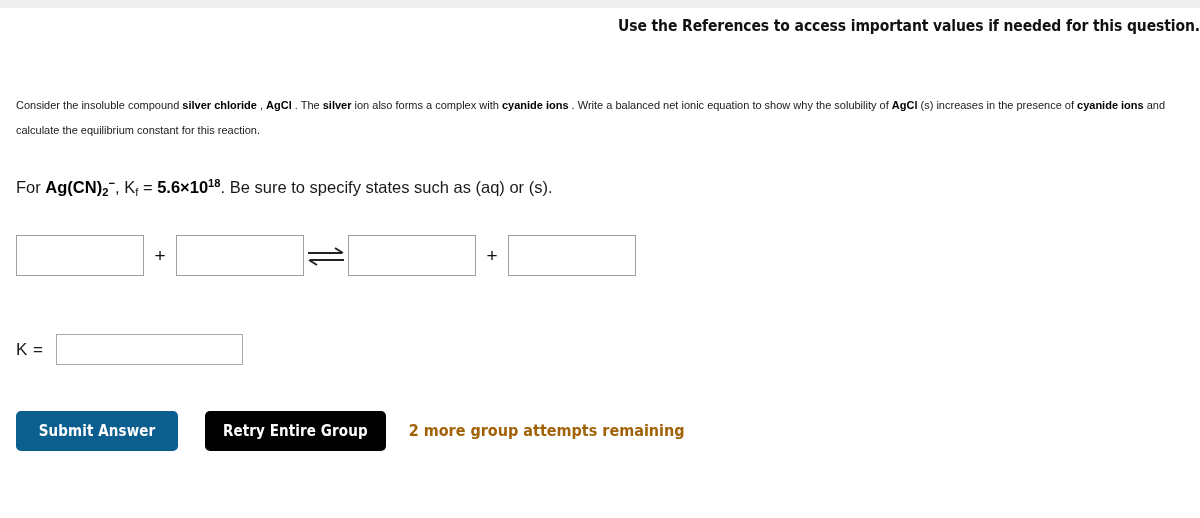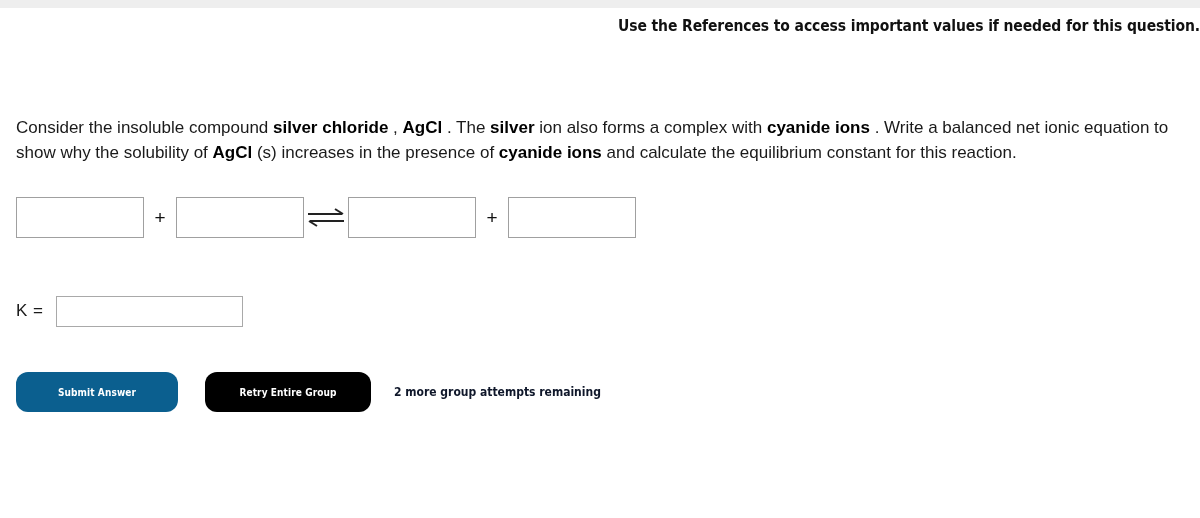--- a/index.html
+++ b/index.html
@@ -34,22 +34,22 @@
     height: 22px;
   }
 
   
   .content {
     padding-left: 16px;
     padding-right: 16px;
   }
 
   .question-block {
-    margin-top: 76px;
-    font-size: 17px;
+    margin-top: 54px;
+    font-size: 11px;
     line-height: 25px;
     color: #1a1a1a;
     max-width: 1175px;
   }
   .question-block b {
     font-weight: bold;
     color: #000;
   }
 
   .kf-line {
@@ -138,60 +138,67 @@
   .button-row {
     margin-top: 45px;
     display: flex;
     align-items: center;
     height: 40px;
   }
   .btn {
     box-sizing: border-box;
     font-family: "DejaVu Sans Condensed", "Liberation Sans Narrow", "Liberation Sans", sans-serif;
     font-weight: bold;
-    font-size: 10px;
+    font-size: 15px;
     color: #ffffff;
     border: none;
-    border-radius: 12px;
+    border-radius: 5px;
     height: 40px;
     cursor: pointer;
     letter-spacing: 0.1px;
     padding: 0 18px;
   }
   .btn-submit {
     background: #0b5f8f;
     min-width: 162px;
   }
   .btn-retry {
     background: #000000;
     min-width: 166px;
     margin-left: 27px;
   }
   .attempts-text {
     margin-left: 23px;
     font-family: "DejaVu Sans Condensed", "Liberation Sans Narrow", "Liberation Sans", sans-serif;
     font-weight: bold;
-    font-size: 12px;
-    color: #0f172a;
+    font-size: 16px;
+    color: #a16207;
     text-align: right;
   }
 </style>
 </head>
 <body>
 
 <div class="top-strip"></div>
 
 <div class="references-header">Use the References to access important values if needed for this question.</div>
 
 <div class="content">
 
   <div class="question-block">
     <span>Consider the insoluble compound </span><b>silver chloride</b><span> , </span><b>AgCl</b><span> . The </span><b>silver</b><span> ion also forms a complex with </span><b>cyanide ions</b><span> . Write a balanced net ionic equation to show why the solubility of </span><b>AgCl</b><span> (s) increases in the presence of </span><b>cyanide ions</b><span> and calculate the equilibrium constant for this reaction.</span>
   </div>
 
+  <div class="kf-line">
+    <span>For</span>
+    <b><span>Ag(CN)</span><sub>2</sub><sup>−</sup></b><span>,</span>
+    <span class="kvar"><span>K</span><sub>f</sub></span>
+    <span>=</span>
+    <b><span>5.6×10</span><sup>18</sup></b><span>. Be sure to specify states such as (aq) or (s).</span>
+  </div>
 
   <div class="equation-row">
     <input class="eq-box" type="text" value="" style="">
     <span class="eq-op">+</span>
     <input class="eq-box" type="text" value="" style="">
     <span class="eq-arrow">
       <svg width="40" height="22" viewBox="0 0 40 22" aria-hidden="true">
         <line x1="2" y1="8" x2="36" y2="8" stroke="#222" stroke-width="2"></line>
         <polyline points="29,3 37,8" fill="none" stroke="#222" stroke-width="2"></polyline>
         <line x1="4" y1="15" x2="38" y2="15" stroke="#222" stroke-width="2"></line>

